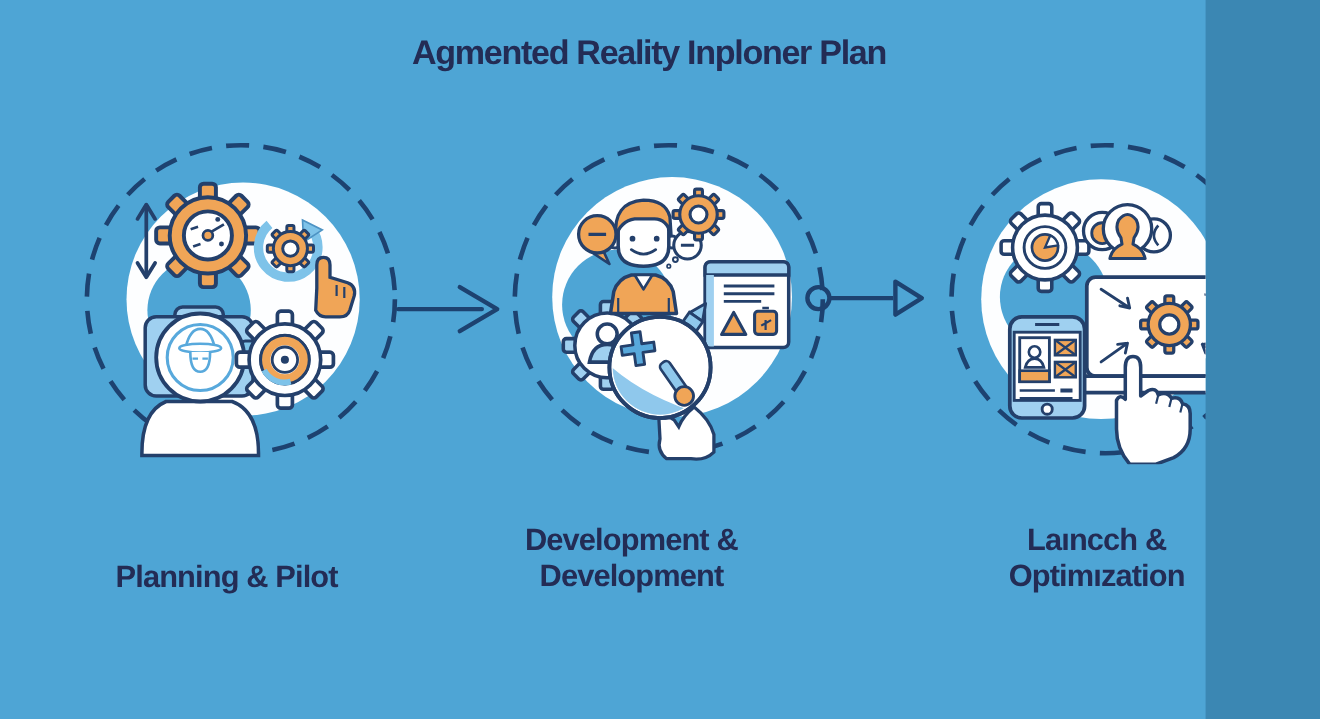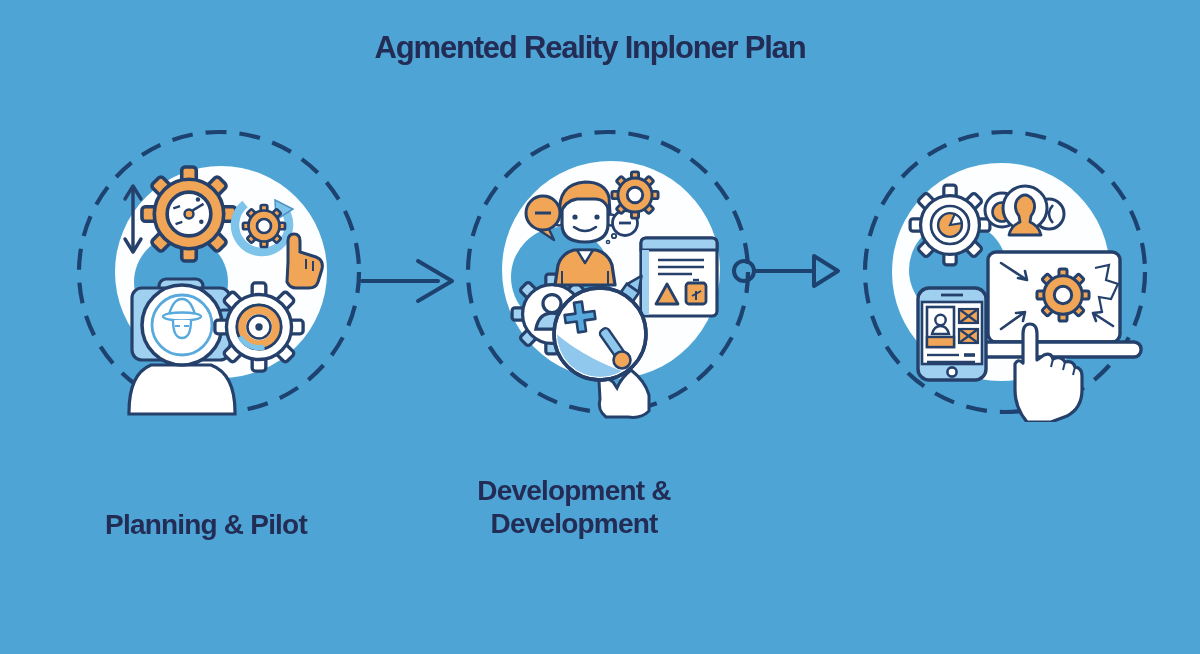--- a/index.html
+++ b/index.html
@@ -1,17 +1,17 @@
 <!DOCTYPE html>
 <html><head>
 <meta charset="utf-8">
 <style>
   html,body{margin:0;padding:0;background:#3b87b3;}
   .canvas{
-    position:relative;width:1200px;height:654px;overflow:hidden;
+    position:relative;width:1096px;height:654px;overflow:hidden;
     background:#4EA5D5;
     font-family:"Liberation Sans", sans-serif;
   }
   .title{
     position:absolute;left:0;top:30px;width:1180px;text-align:center;
     font-size:31px;font-weight:bold;color:#232C55;letter-spacing:-1.2px;
   }
   .step{position:absolute;top:122px;width:300px;height:300px;}
   .step svg{display:block;}
   .connector{position:absolute;}
@@ -277,14 +277,18 @@
     </g>
   </svg>
 
   <div class="label" style="left:56px;top:508px">
     <span>Planning &amp; Pilot</span>
   </div>
   <div class="label" style="left:424px;top:474px">
     <span>Development &amp;</span>
     <span>Development</span>
   </div>
+  <div class="label" style="left:847px;top:474px">
+    <span>Laıncch &amp;</span>
+    <span>Optimızation</span>
+  </div>
 
 </div>
 
 </body></html>

